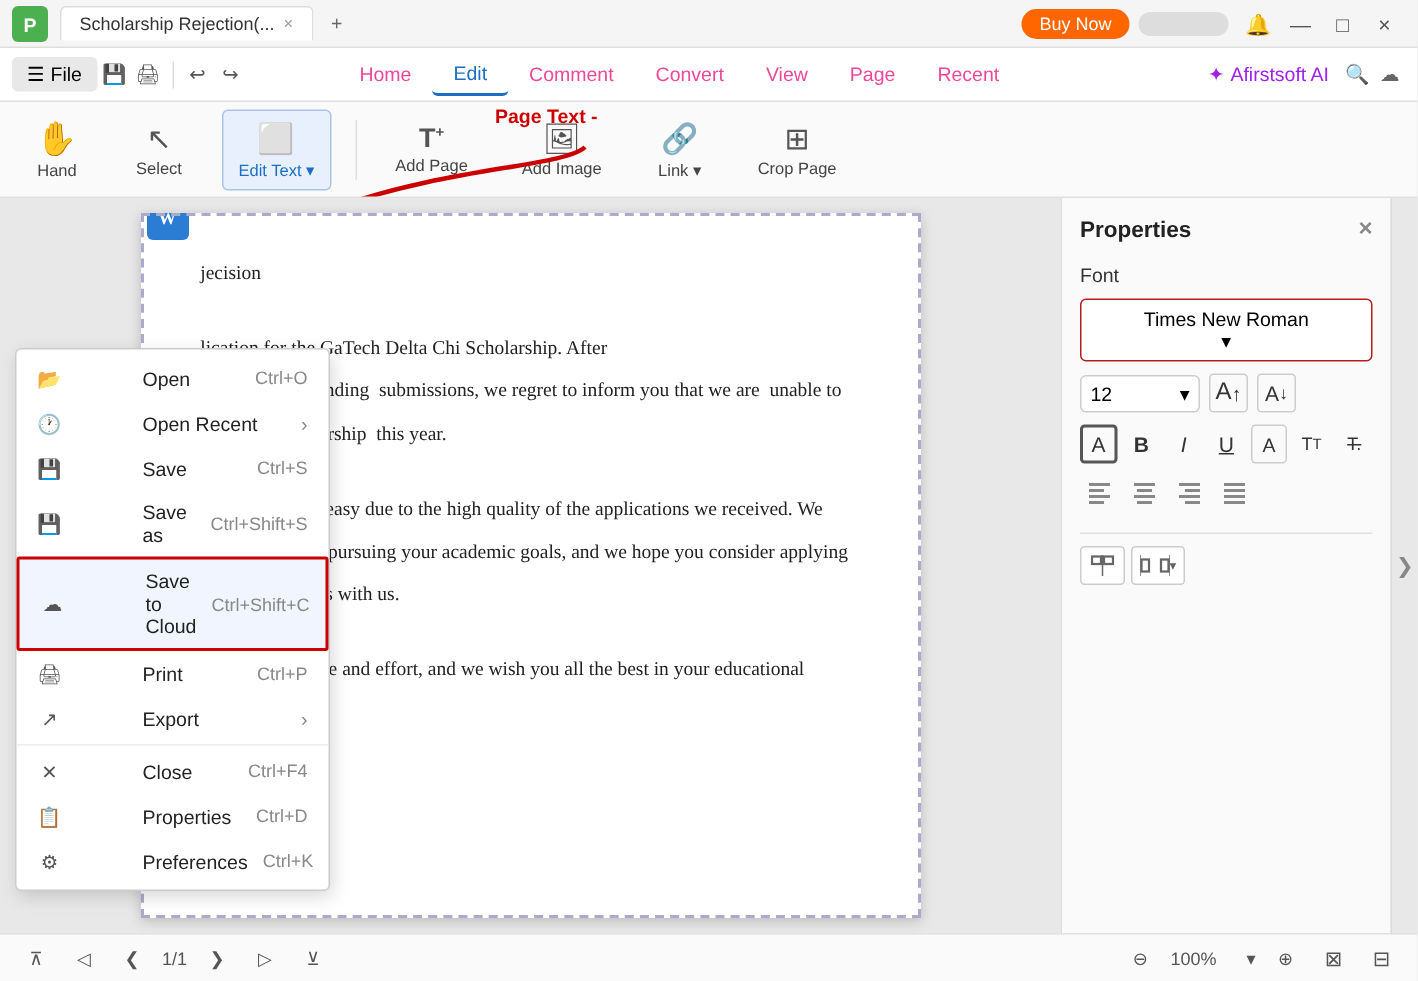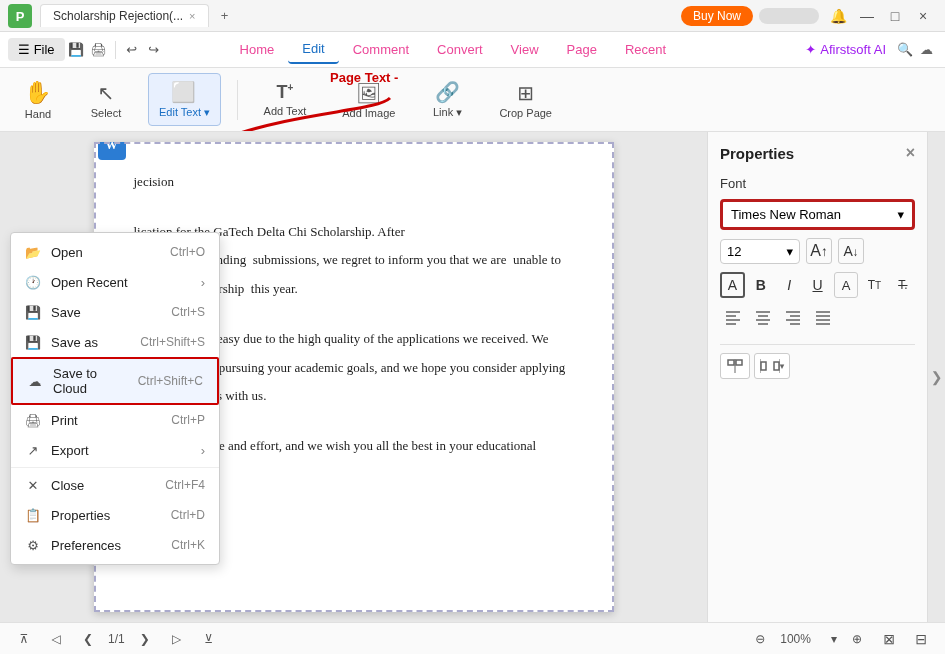--- a/index.html
+++ b/index.html
@@ -89,21 +89,21 @@
     }
 
     
     .props-panel {
       width: 220px; background: #fafafa; border-left: 1px solid #ddd;
       padding: 12px; overflow-y: auto;
     }
     .props-title { font-size: 15px; font-weight: 600; color: #222; margin-bottom: 14px; display: flex; align-items: center; justify-content: space-between; }
     .props-close { color: #888; cursor: pointer; font-size: 16px; }
     .props-section-label { font-size: 13px; font-weight: 500; color: #333; margin-bottom: 8px; }
-    .props-font-select { width: 100%; border: 3px solid #b91c1c; border-radius: 4px; padding: 5px 8px; font-size: 13px; background: #fff; display: flex; align-items: center; justify-content: space-between; margin-bottom: 8px; }
+    .props-font-select { width: 100%; border: 1px solid #b91c1c; border-radius: 4px; padding: 5px 8px; font-size: 13px; background: #fff; display: flex; align-items: center; justify-content: space-between; margin-bottom: 8px; flex-direction: column; }
     .props-row { display: flex; align-items: center; gap: 6px; margin-bottom: 8px; }
     .props-size-select { width: 80px; border: 1px solid #ccc; border-radius: 4px; padding: 4px 6px; font-size: 13px; background: #fff; display: flex; align-items: center; justify-content: space-between; }
     .props-format-row { display: flex; align-items: center; gap: 4px; margin-bottom: 6px; }
     .props-format-btn { width: 26px; height: 26px; border: none; background: none; cursor: pointer; border-radius: 3px; display: flex; align-items: center; justify-content: center; font-size: 14px; color: #333; }
     .props-format-btn.underline { text-decoration: underline; }
     .props-format-btn.strikethrough { text-decoration: line-through; }
     .props-align-row { display: flex; gap: 4px; margin-bottom: 14px; }
     .props-align-btn { width: 26px; height: 26px; border: none; background: none; cursor: pointer; border-radius: 3px; display: flex; align-items: center; justify-content: center; }
     .props-section-label2 { font-size: 13px; font-weight: 500; color: #333; margin-bottom: 8px; }
     .props-object-row { display: flex; gap: 4px; }
@@ -127,21 +127,21 @@
       background: #fff; border: 1px solid #ccc; border-radius: 4px;
       box-shadow: 2px 4px 12px rgba(0,0,0,0.15);
       width: 210px; padding: 4px 0;
     }
     .menu-item {
       display: flex; align-items: center; padding: 7px 14px;
       cursor: pointer; font-size: 13px; color: #222; gap: 10px;
     }
     .menu-item.highlighted { background: #e8f0fe; border: 2px solid #ff0000; border-radius: 2px; }
     .menu-item-icon { width: 16px; height: 16px; display: flex; align-items: center; justify-content: center; color: #555; flex-shrink: 0; }
-    .menu-item-label { flex: 1; }
+    .menu-item-label { flex: 1; margin-left: 44px; }
     .menu-item-shortcut { color: #888; font-size: 12px; margin-left: auto; }
     .menu-item-arrow { color: #888; margin-left: auto; }
     .menu-divider { height: 1px; background: #eee; margin: 2px 0; }
 
     
     .red-arrow-svg {
       position: absolute; top: 0; left: 0; width: 100%; height: 100%;
       pointer-events: none; z-index: 50;
     }
 
@@ -213,21 +213,21 @@
     <span class="tool-icon" style="font-size:20px;">↖</span>
     <span class="tool-label">Select</span>
   </div>
   <div class="tool-item active" style="border:1px solid #aac4e8;background:#e8f0fe;">
     <span class="tool-icon" style="font-size:20px;color:#1a6fc4;">⬜</span>
     <span class="tool-label" style="color:#1a6fc4;">Edit Text ▾</span>
   </div>
   <div class="tool-sep"></div>
   <div class="tool-item">
     <span class="tool-icon" style="font-size:18px;font-weight:bold;">T<sup style="font-size:10px;">+</sup></span>
-    <span class="tool-label">Add Text</span>
+    <span class="tool-label">Add Page</span>
   </div>
   <div class="tool-item">
     <span class="tool-icon" style="font-size:20px;">🖼</span>
     <span class="tool-label">Add Image</span>
   </div>
   <div class="tool-item">
     <span class="tool-icon" style="font-size:20px;">🔗</span>
     <span class="tool-label">Link ▾</span>
   </div>
   <div class="tool-item">

